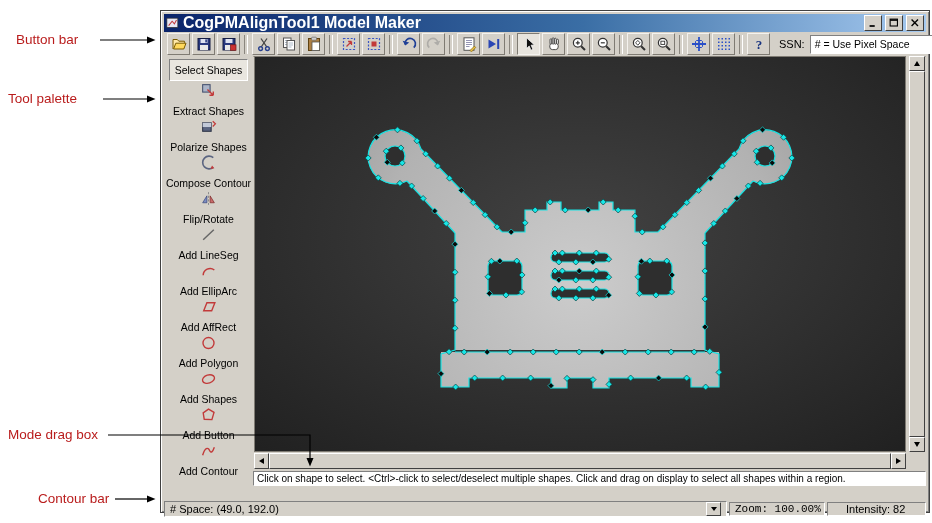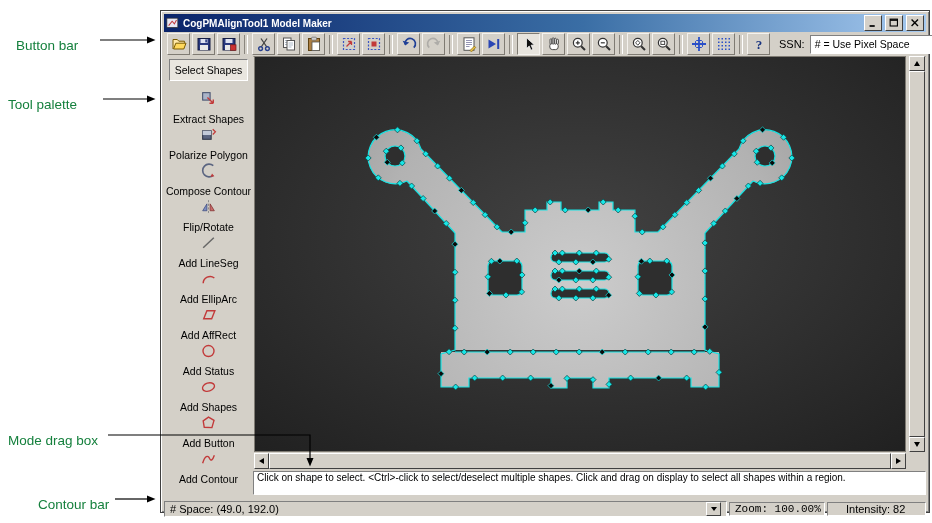--- a/index.html
+++ b/index.html
@@ -1,30 +1,30 @@
 <!DOCTYPE html>
 <html><head>
 <meta charset="utf-8">
 <style>
   html,body{margin:0;padding:0;background:#fff;}
   #stage{position:relative;width:932px;height:523px;background:#fff;
          font-family:"Liberation Sans",sans-serif;overflow:hidden;}
 
   
-  .ann{position:absolute;font-size:13.5px;color:#15803d;white-space:nowrap;z-index:45;margin-top:6px;}
+  .ann{position:absolute;font-size:13.5px;color:#b91c1c;white-space:nowrap;z-index:45;}
   #ann-svg{position:absolute;left:0;top:0;width:932px;height:523px;z-index:40;pointer-events:none;}
 
   
   #win{position:absolute;left:160px;top:10px;width:770px;height:503px;background:#d4d0c8;
        border:1px solid #404040;box-sizing:border-box;
        box-shadow:inset 1px 1px 0 #fff, inset -1px -1px 0 #808080;}
   .titlebar{position:absolute;left:3px;top:3px;right:3px;height:18px;
        background:linear-gradient(90deg,#0a246a,#3a6ea5 55%,#a6caf0);
        display:flex;align-items:center;gap:3px;padding:0 2px;color:#fff;
-       font-size:10px;font-weight:bold;}
+       font-size:16px;font-weight:bold;}
   .titlebar .ticon{width:14px;height:14px;flex:none;}
   .ttl{flex:1;overflow:hidden;white-space:nowrap;}
   .winbtn{width:16px;height:14px;background:#d4d0c8;border:1px solid;flex:none;
        border-color:#fff #404040 #404040 #fff;display:flex;align-items:center;justify-content:center;}
 
   .toolbar{position:absolute;left:3px;top:21px;right:3px;height:24px;
        display:flex;align-items:center;padding-left:2px;
        border-bottom:1px solid #aaa69e;}
   .tbtn{width:23px;height:22px;flex:none;background:#d4d0c8;box-sizing:border-box;
        border:1px solid;border-color:#f4f2ee #7f7b73 #7f7b73 #f4f2ee;
@@ -33,21 +33,21 @@
   .tbtn.disabled svg{opacity:.5;}
   .tsep{width:2px;height:19px;margin:0 3px;border-left:1px solid #8a867e;border-right:1px solid #fff;flex:none;}
   .ssn{margin-left:8px;display:flex;align-items:center;gap:5px;font-size:11px;flex:none;}
   .combo{width:152px;height:19px;background:#fff;box-sizing:border-box;
        border:1px solid;border-color:#808080 #fff #fff #808080;
        display:flex;align-items:center;font-size:10.5px;padding-left:4px;}
 
   
   #palette{position:absolute;left:3px;top:45px;width:89px;bottom:24px;background:#d4d0c8;
        display:flex;flex-direction:column;overflow:hidden;}
-  .pselect{height:22px;margin:3px 5px 8px;background:#e9e6df;flex:none;box-sizing:border-box;
+  .pselect{height:22px;margin:3px 5px 0;background:#e9e6df;flex:none;box-sizing:border-box;
        border:1px solid;border-color:#808080 #fff #fff #808080;
        display:flex;align-items:center;justify-content:center;font-size:10.5px;}
   .pitem{height:36px;flex:none;display:flex;flex-direction:column;align-items:center;
        justify-content:center;gap:7px;font-size:10.5px;}
   .plabel{line-height:11px;white-space:nowrap;}
 
   
   #display{position:absolute;left:93px;top:45px;width:671px;height:413px;background:#d4d0c8;}
   #canvas{position:absolute;left:0;top:0;width:652px;height:396px;box-sizing:border-box;
        border:1px solid #7f7b73;background:#262626;}
@@ -59,23 +59,23 @@
        display:flex;align-items:center;justify-content:center;}
   .hscroll .sbtn{width:15px;height:16px;}
   .vthumb{flex:1;background:#d4d0c8;box-sizing:border-box;border:1px solid;border-color:#fff #404040 #404040 #fff;}
   .hthumb{flex:1;background:#d4d0c8;box-sizing:border-box;border:1px solid;border-color:#fff #404040 #404040 #fff;}
   .tri-up{width:0;height:0;border-left:3.5px solid transparent;border-right:3.5px solid transparent;border-bottom:5px solid #000;}
   .tri-down{width:0;height:0;border-left:3.5px solid transparent;border-right:3.5px solid transparent;border-top:5px solid #000;}
   .tri-left{width:0;height:0;border-top:3.5px solid transparent;border-bottom:3.5px solid transparent;border-right:5px solid #000;}
   .tri-right{width:0;height:0;border-top:3.5px solid transparent;border-bottom:3.5px solid transparent;border-left:5px solid #000;}
 
   
-  #modeinfo{position:absolute;left:92px;top:460px;width:673px;height:24px;background:#fff;
+  #modeinfo{position:absolute;left:92px;top:460px;width:673px;height:15px;background:#fff;
        box-sizing:border-box;border:1px solid;border-color:#808080 #fff #fff #808080;
-       font-size:10px;display:flex;align-items:flex-start;padding:0 3px;
+       font-size:10px;display:flex;align-items:center;padding:0 3px;
        white-space:nowrap;overflow:hidden;color:#000;}
   #statusbar{position:absolute;left:3px;right:3px;top:480px;height:36px;display:flex;gap:2px;font-size:11px;align-items:center;}
   .spanel{box-sizing:border-box;border:1px solid;border-color:#808080 #fff #fff #808080;
        background:#d4d0c8;display:flex;align-items:center;padding:0 5px;white-space:nowrap;}
   .spanel.space{width:563px;flex:none;}
   .spanel.zoomp{width:96px;flex:none;font-family:Liberation Mono, monospace;}
   .spanel.intens{flex:1;padding-left:18px;}
   .spanel .cbtn{width:15px;height:14px;margin-left:auto;background:#d4d0c8;box-sizing:border-box;
        border:1px solid;border-color:#fff #404040 #404040 #fff;
        display:flex;align-items:center;justify-content:center;}
@@ -300,21 +300,21 @@
             <path d="M7 7 L12.5 12.5 M12.5 12.5 v-3.6 M12.5 12.5 h-3.6" stroke="#c23a3a" stroke-width="1.3" fill="none"></path>
           </svg>
           <div class="plabel">Extract Shapes</div>
         </div>
         <div class="pitem">
           <svg viewBox="0 0 16 16" width="17" height="17">
             <rect x="2.5" y="4.5" width="8" height="8" fill="#5a6480" stroke="#2c3346"></rect>
             <rect x="2.5" y="4.5" width="8" height="4" fill="#c2c9d8"></rect>
             <path d="M12 3 l2.5 2.5 -2.5 2.5" fill="none" stroke="#c23a3a" stroke-width="1.2"></path>
           </svg>
-          <div class="plabel">Polarize Polygon</div>
+          <div class="plabel">Polarize Shapes</div>
         </div>
         <div class="pitem">
           <svg viewBox="0 0 16 16" width="17" height="17">
             <path d="M12.5 3.5 A6 6 0 1 0 12.5 12.5" fill="none" stroke="#5a6480" stroke-width="1.5"></path>
             <path d="M13.5 13.5 l-3.6.7 1.4-3.4 z" fill="#c23a3a"></path>
           </svg>
           <div class="plabel">Compose Contour</div>
         </div>
         <div class="pitem">
           <svg viewBox="0 0 16 16" width="17" height="17">
@@ -339,21 +339,21 @@
         <div class="pitem">
           <svg viewBox="0 0 16 16" width="17" height="17">
             <path d="M3.5 12 L6.5 4.5 H14 L11 12 Z" fill="none" stroke="#c23a3a" stroke-width="1.3"></path>
           </svg>
           <div class="plabel">Add AffRect</div>
         </div>
         <div class="pitem">
           <svg viewBox="0 0 16 16" width="17" height="17">
             <circle cx="8" cy="8.5" r="5.2" fill="none" stroke="#c23a3a" stroke-width="1.3"></circle>
           </svg>
-          <div class="plabel">Add Status</div>
+          <div class="plabel">Add Polygon</div>
         </div>
         <div class="pitem">
           <svg viewBox="0 0 16 16" width="17" height="17">
             <ellipse cx="8" cy="8.5" rx="5.8" ry="3.8" fill="none" stroke="#c23a3a" stroke-width="1.3" transform="rotate(-18 8 8.5)"></ellipse>
           </svg>
           <div class="plabel">Add Shapes</div>
         </div>
         <div class="pitem">
           <svg viewBox="0 0 16 16" width="17" height="17">
             <path d="M4 12.5 L3 6.5 L8 3 L13.2 6 L11.2 12.8 Z" fill="none" stroke="#c23a3a" stroke-width="1.3"></path>

